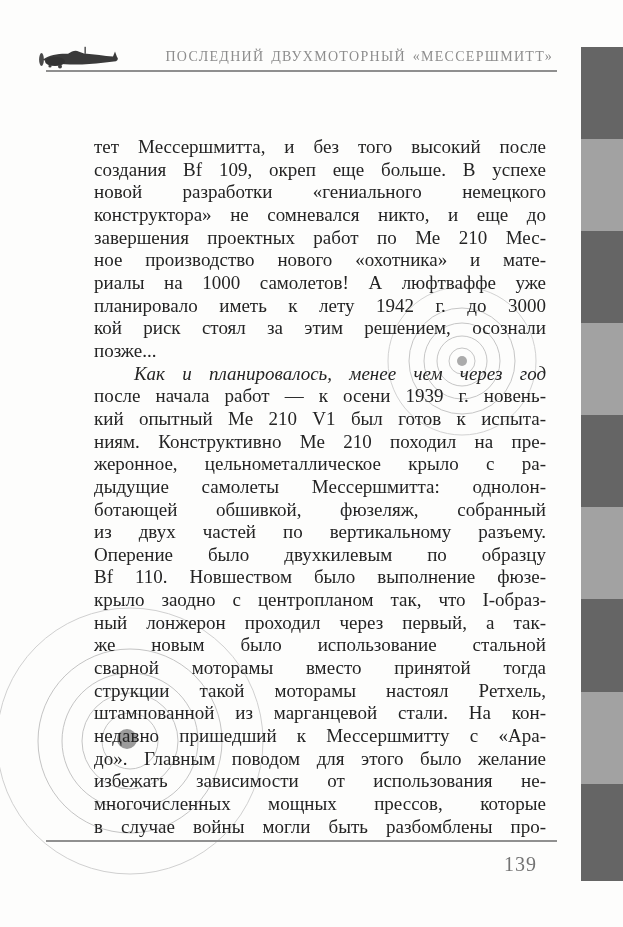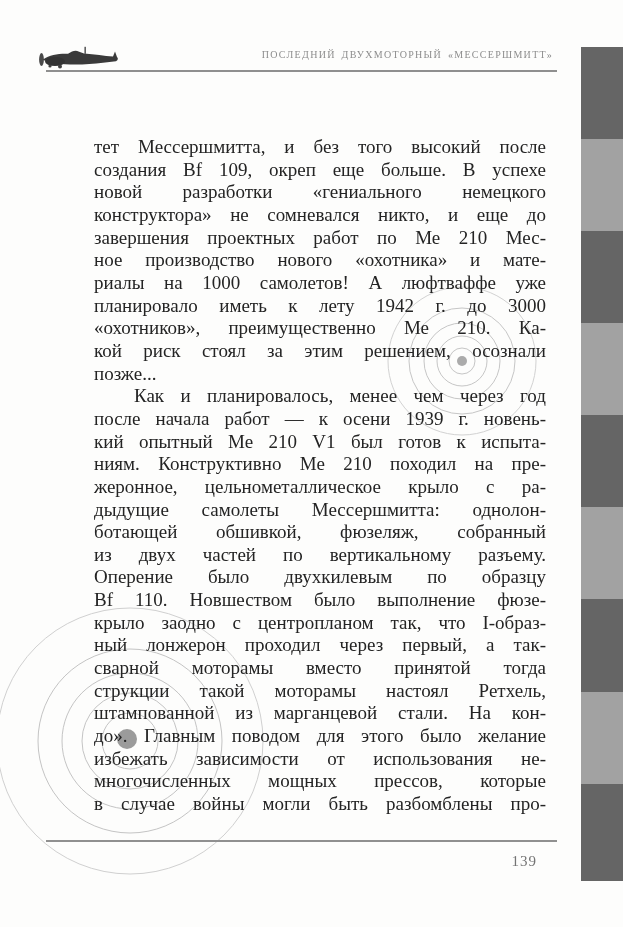--- a/index.html
+++ b/index.html
@@ -12,21 +12,21 @@
   }
   .page{position:absolute;inset:0;background:#fdfdfc;}
 
   
   .watermarks{position:absolute;left:0;top:0;z-index:1;pointer-events:none;}
 
   
   .running-head{
     position:absolute;top:49px;left:120px;right:70px;
     text-align:right;
-    font-size:10px;letter-spacing:1.3px;word-spacing:2px;
+    font-size:14px;letter-spacing:1.3px;word-spacing:2px;
     color:#8d8d8d;z-index:2;white-space:nowrap;
   }
   .head-rule{
     position:absolute;left:46px;top:70px;width:511px;height:2px;
     background:#8f8f8f;z-index:2;
   }
   .plane{
     position:absolute;left:37px;top:46px;width:84px;height:26px;z-index:3;
   }
 
@@ -34,31 +34,31 @@
   .page-text{
     position:absolute;left:94px;top:92px;width:452px;z-index:2;
     font-size:19px;line-height:22.67px;color:#242424;margin-top:44px;
   }
   .tl{
     text-align:justify;
     text-align-last:justify;
     white-space:normal;
     height:22.67px;overflow:visible;
   }
-  .tl.indent{padding-left:40px;}
+  .tl.indent{padding-left:40px;font-style:italic;}
   .tl.end{text-align-last:left;}
 
   
   .foot-rule{
     position:absolute;left:46px;top:840px;width:511px;height:2px;
     background:#909090;z-index:2;
   }
   .page-number{
     position:absolute;top:853px;right:86px;
-    font-size:15px;color:#737373;z-index:2;letter-spacing:1px;margin-left:9px;
+    font-size:20px;color:#737373;z-index:2;letter-spacing:1px;margin-left:9px;
   }
 
   
   .scan-strip{
     position:absolute;right:0;top:47px;width:42px;z-index:4;
     display:flex;flex-direction:column;
   }
 </style>
 </head>
 <body>
@@ -97,38 +97,39 @@
 
   <div class="page-text">
       <div class="tl">тет Мессершмитта, и без того высокий после</div>
       <div class="tl">создания Bf 109, окреп еще больше. В успехе</div>
       <div class="tl">новой разработки «гениального немецкого</div>
       <div class="tl">конструктора» не сомневался никто, и еще до</div>
       <div class="tl">завершения проектных работ по Ме 210 Мес-</div>
       <div class="tl">ное производство нового «охотника» и мате-</div>
       <div class="tl">риалы на 1000 самолетов! А люфтваффе уже</div>
       <div class="tl">планировало иметь к лету 1942 г. до 3000</div>
-      <div class="tl">«охотников», преимущественно Ме 210. Ка-</div>
       <div class="tl">кой риск стоял за этим решением, осознали</div>
       <div class="tl end">позже...</div>
       <div class="tl indent">Как и планировалось, менее чем через год</div>
       <div class="tl">после начала работ — к осени 1939 г. новень-</div>
       <div class="tl">кий опытный Ме 210 V1 был готов к испыта-</div>
       <div class="tl">ниям. Конструктивно Ме 210 походил на пре-</div>
       <div class="tl">жеронное, цельнометаллическое крыло с ра-</div>
       <div class="tl">дыдущие самолеты Мессершмитта: однолон-</div>
       <div class="tl">ботающей обшивкой, фюзеляж, собранный</div>
       <div class="tl">из двух частей по вертикальному разъему.</div>
       <div class="tl">Оперение было двухкилевым по образцу</div>
       <div class="tl">Bf 110. Новшеством было выполнение фюзе-</div>
       <div class="tl">крыло заодно с центропланом так, что I-образ-</div>
       <div class="tl">ный лонжерон проходил через первый, а так-</div>
+      <div class="tl">же новым было использование стальной</div>
       <div class="tl">сварной моторамы вместо принятой тогда</div>
       <div class="tl">струкции такой моторамы настоял Ретхель,</div>
       <div class="tl">штампованной из марганцевой стали. На кон-</div>
+      <div class="tl">недавно пришедший к Мессершмитту с «Ара-</div>
       <div class="tl">до». Главным поводом для этого было желание</div>
       <div class="tl">избежать зависимости от использования не-</div>
       <div class="tl">многочисленных мощных прессов, которые</div>
       <div class="tl">в случае войны могли быть разбомблены про-</div>
     </div>
 
   <div class="foot-rule"></div>
   <div class="page-number">139</div>
 
   <div class="scan-strip">

